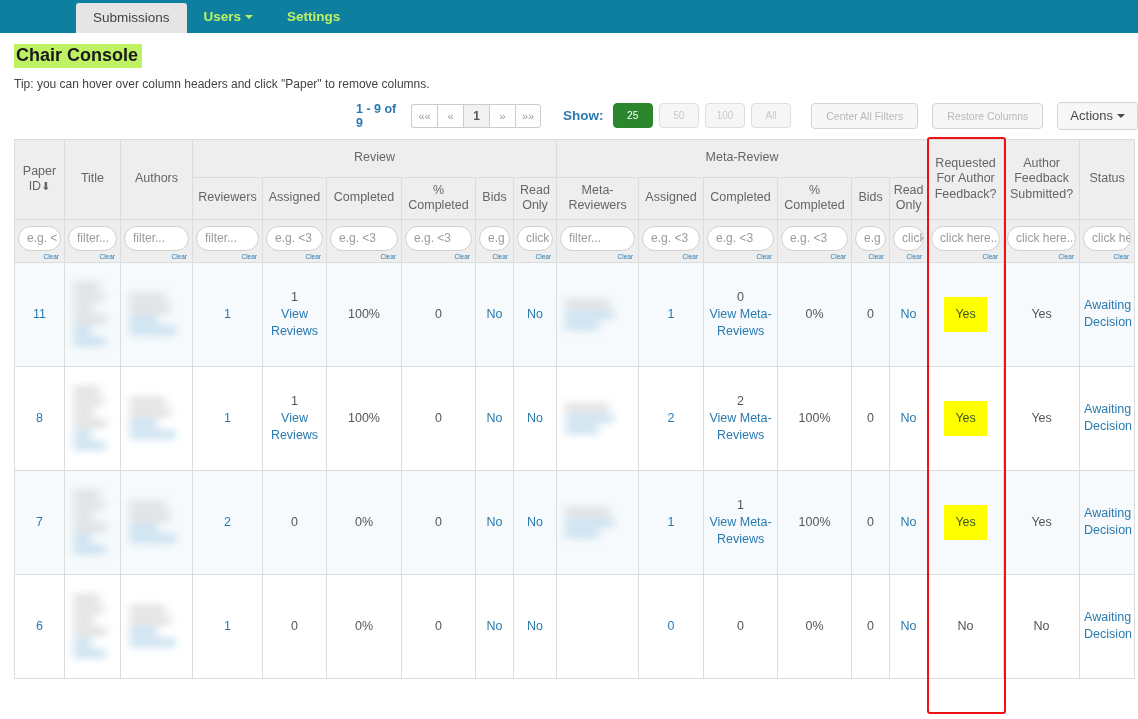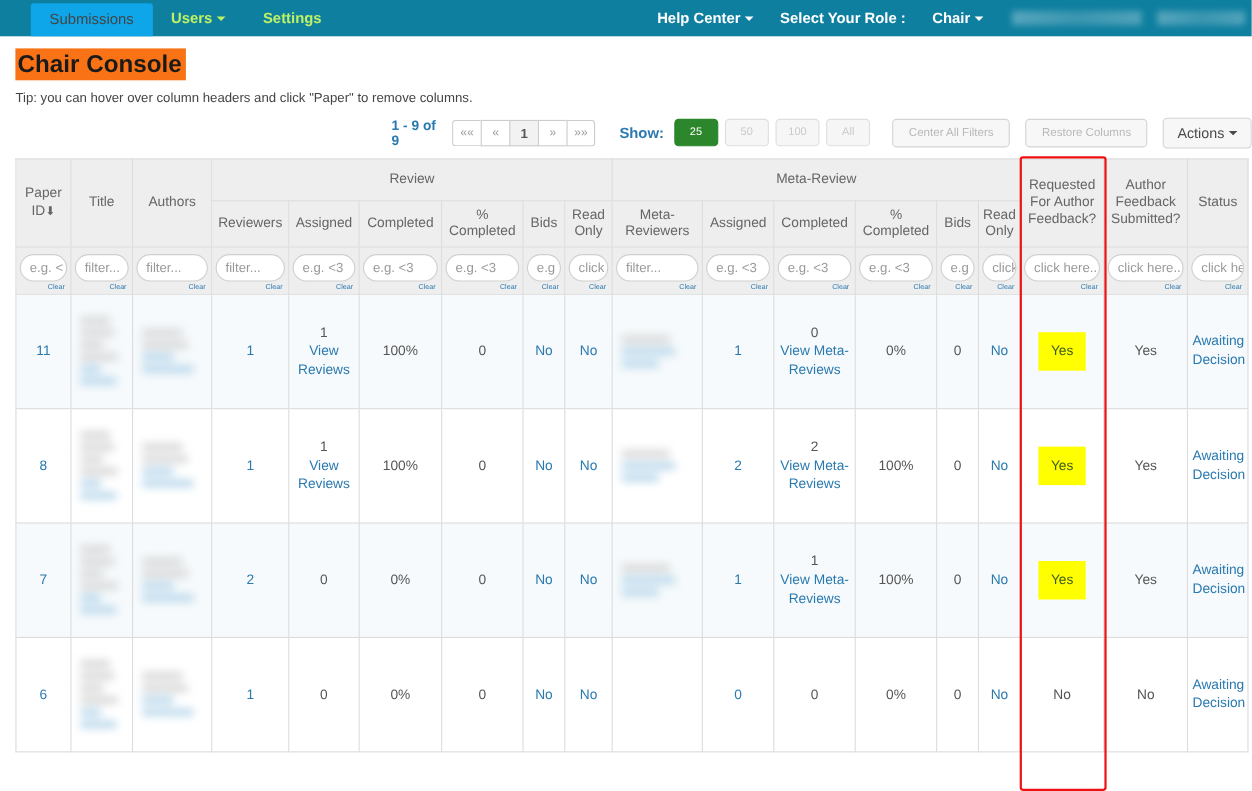--- a/index.html
+++ b/index.html
@@ -28,25 +28,26 @@
     display: flex; align-items: center;
     padding: 0 17px;
     color: #bef264;
     font-size: 13.5px;
     font-weight: bold;
     line-height: 1;
     white-space: nowrap;
     cursor: pointer;
   }
   .navtab.active {
-    background: #0ea5e9;
+    background: #e5e5e5;
     color: #444;
     border-radius: 3px 3px 0 0;
     margin-top: 3px;
     font-weight: normal;
+    margin-left: 48px;
   }
   .navitem {
     display: flex; align-items: center;
     padding: 0 12px;
     color: #ffffff;
     font-size: 13.5px;
     font-weight: bold;
     white-space: nowrap;
     cursor: pointer;
   }
@@ -66,24 +67,24 @@
     filter: blur(3px);
     margin-left: 14px;
   }
   .blurchip.w1 { width: 118px; }
   .blurchip.w2 { width: 80px; }
 
   
   #pagehead { padding: 11px 0 0 14px; }
   #pagetitle {
     display: inline-block;
-    font-size: 22px;
+    font-size: 18px;
     font-weight: bold;
     color: #1a1a1a;
-    background: #f97316;
+    background: #bef264;
     line-height: 1.25;
     padding: 0 4px 1px 2px;
   }
   #tip {
     margin: 9px 0 0 14px;
     font-size: 12px;
     color: #444;
   }
 
   
@@ -209,35 +210,20 @@
     <div class="navtab active">
       <span>Submissions</span>
     </div>
     <div class="navtab">
       <span>Users</span>
       <span class="caret"></span>
     </div>
     <div class="navtab">
       <span>Settings</span>
     </div>
-  </div>
-  <div class="navright">
-    <div class="navitem">
-      <span>Help Center</span>
-      <span class="caret"></span>
-    </div>
-    <div class="navitem plain">
-      <span>Select Your Role :</span>
-    </div>
-    <div class="navitem">
-      <span>Chair</span>
-      <span class="caret"></span>
-    </div>
-    <div class="blurchip w1"></div>
-    <div class="blurchip w2"></div>
   </div>
 </div>
 
 <div id="pagehead">
   <div id="pagetitle">Chair Console</div>
 </div>
 <div id="tip">Tip: you can hover over column headers and click "Paper" to remove columns.</div>
 
 <div id="toolbar">
   <div id="rangelabel">1 - 9 of 9</div>

